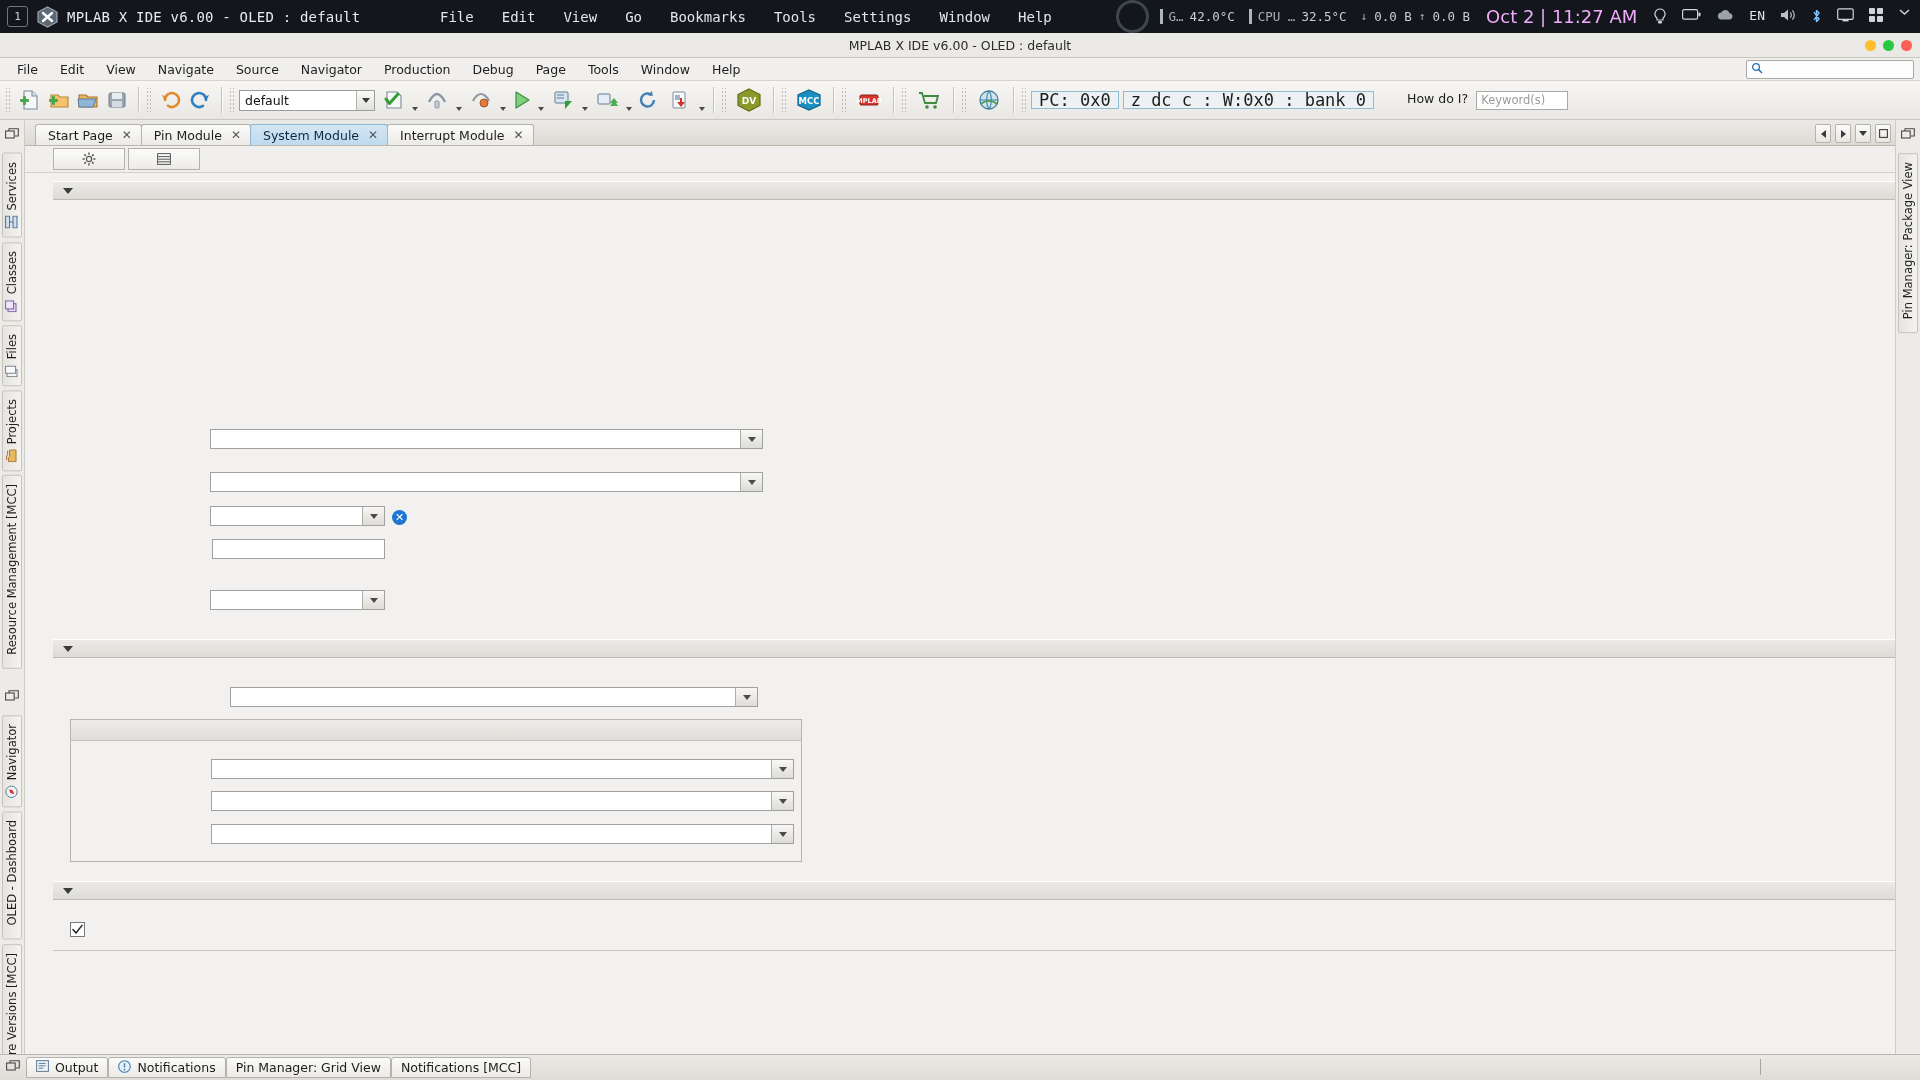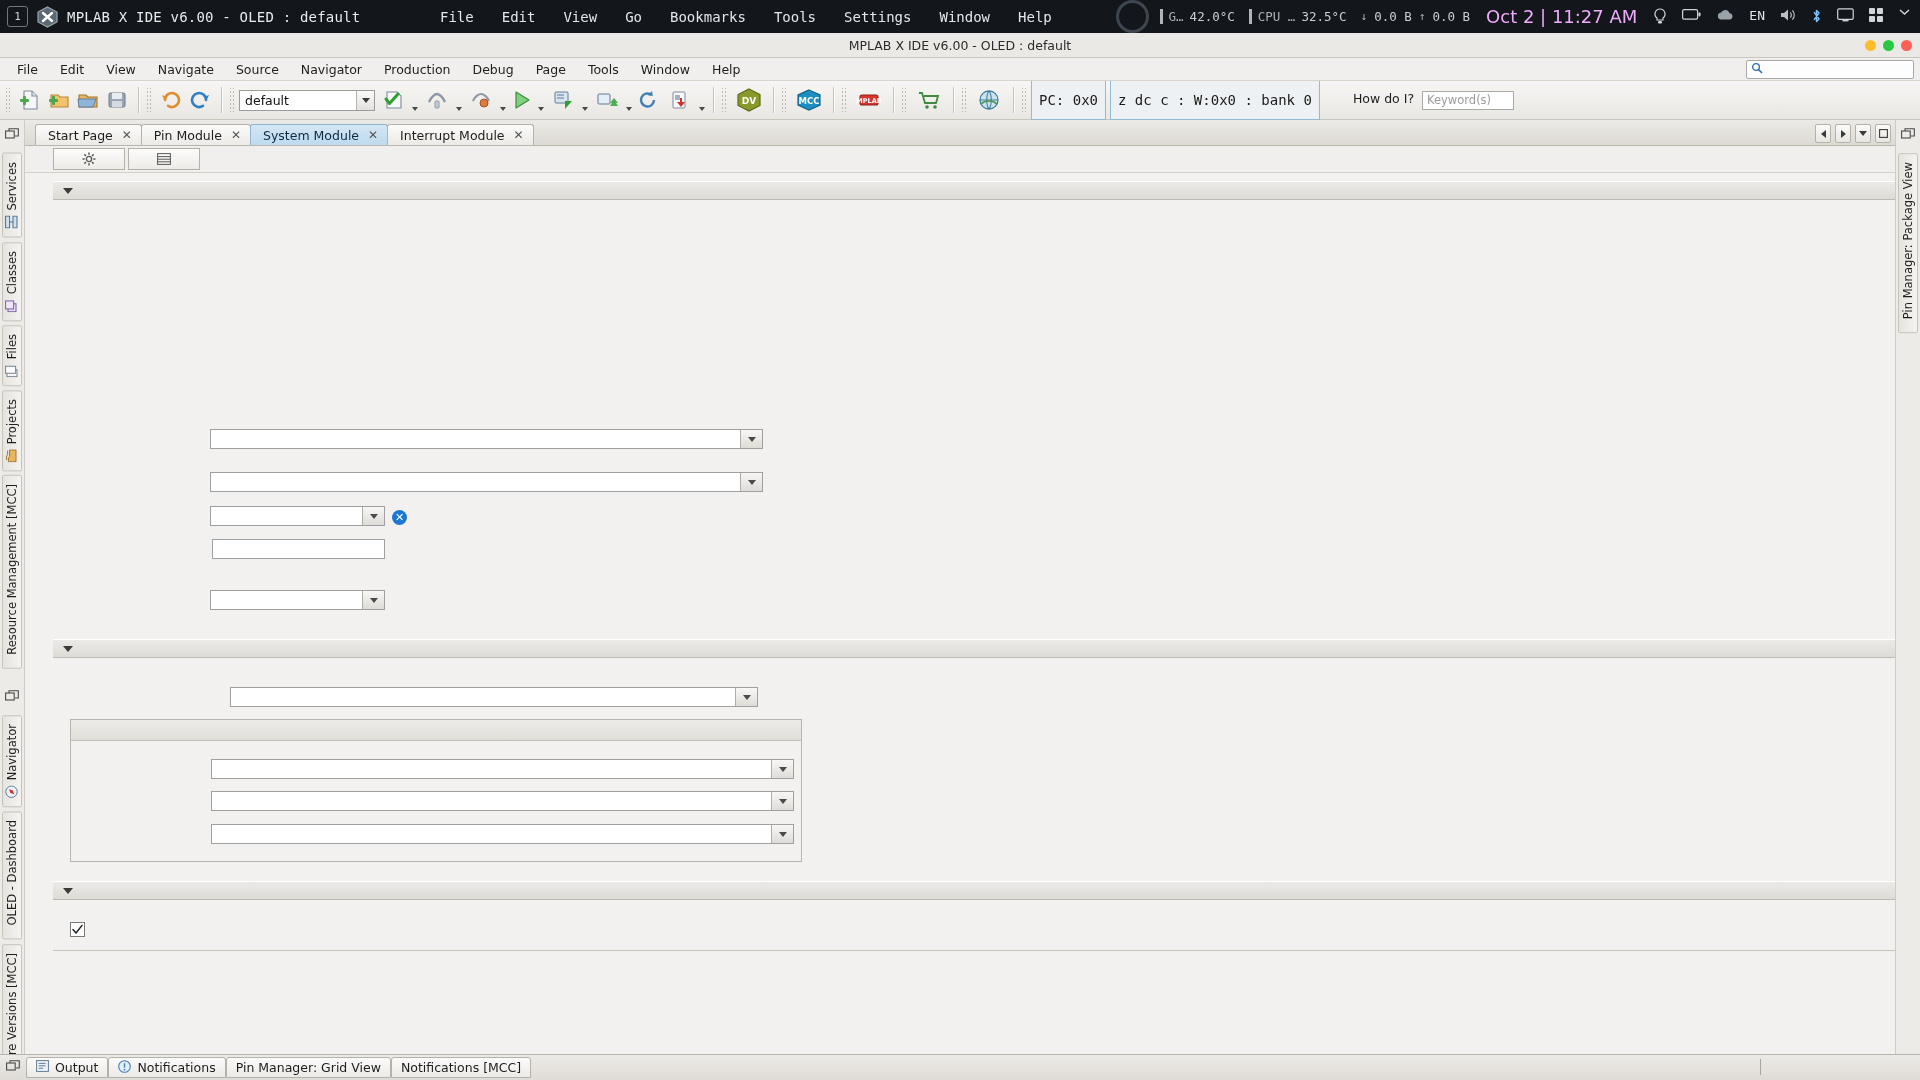--- a/index.html
+++ b/index.html
@@ -134,22 +134,22 @@
   .combo-btn{
     position:absolute;right:0;top:0;width:17px;height:19px;
     background:linear-gradient(#fafafa,#e3e1dd);border-left:1px solid #b5b2ac;
     display:flex;align-items:center;justify-content:center;
   }
   .combo-btn i{
     width:0;height:0;border-left:4px solid transparent;border-right:4px solid transparent;
     border-top:5px solid #3b3b3b;display:block;
   }
   .pcbox{
-    height:40px;border:1px solid #8fbcd4;background:#eef1f3;
-    display:flex;align-items:center;padding:0 7px;font-size:14px;
+    height:18px;border:1px solid #8fbcd4;background:#eef1f3;
+    display:flex;align-items:center;padding:0 7px;font-size:17px;
     color:#1b1b1b;font-family:"DejaVu Sans Mono",monospace;margin-right:4px;
     box-sizing:border-box;
   }
   .howdoi{
     display:flex;align-items:flex-start;gap:8px;margin-left:26px;font-size:12.5px;
   }
   .howdoi .kw{
     width:92px;height:19px;background:#fff;border:1px solid #a9a9a9;
     font-size:11.5px;color:#9b9b9b;display:flex;align-items:center;padding-left:4px;
     box-sizing:border-box;

